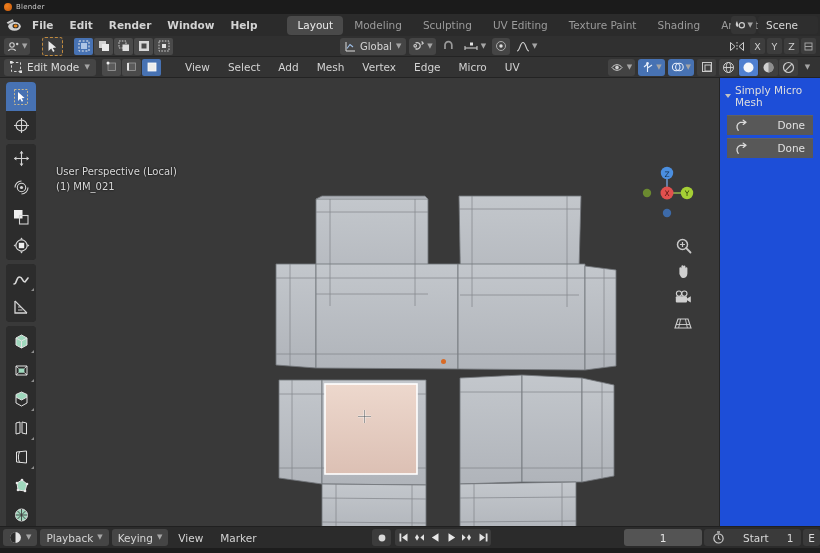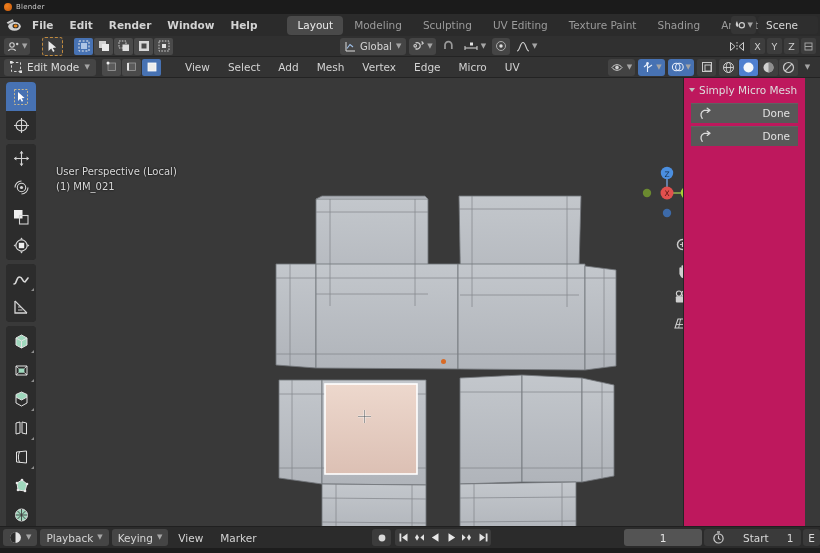--- a/index.html
+++ b/index.html
@@ -141,22 +141,22 @@
 
   
   .navcol {
     position: absolute; right: 122px; top: 155px; width: 30px;
     display: flex; flex-direction: column; gap: 2px; z-index: 5; align-items: center;
   }
   .nav-btn { width: 26px; height: 24px; display: flex; align-items: center; justify-content: center; }
 
   
   .sidepanel {
-    position: absolute; right: 15px; top: 0; width: 122px; height: 100%;
-    background: #be185d; border-left: 1px solid #242424; z-index: 7;
+    position: absolute; right: 0; top: 0; width: 101px; height: 100%;
+    background: #1d4ed8; border-left: 1px solid #242424; z-index: 7;
     padding: 4px 0 0 0;
   }
   .panel-hdr {
     display: flex; align-items: center; gap: 5px; padding: 2px 6px 4px 6px;
     font-size: 10.5px; color: #dedede; font-weight: normal;
   }
   .tri { width: 0; height: 0; border-left: 4px solid #c2c2c2; border-top: 3px solid transparent; border-bottom: 3px solid transparent; transform: rotate(90deg); }
   .panel-btn {
     margin: 3px 7px; height: 20px; background: #585858; border-radius: 0;
     display: flex; align-items: center; padding: 0 8px; position: relative;

